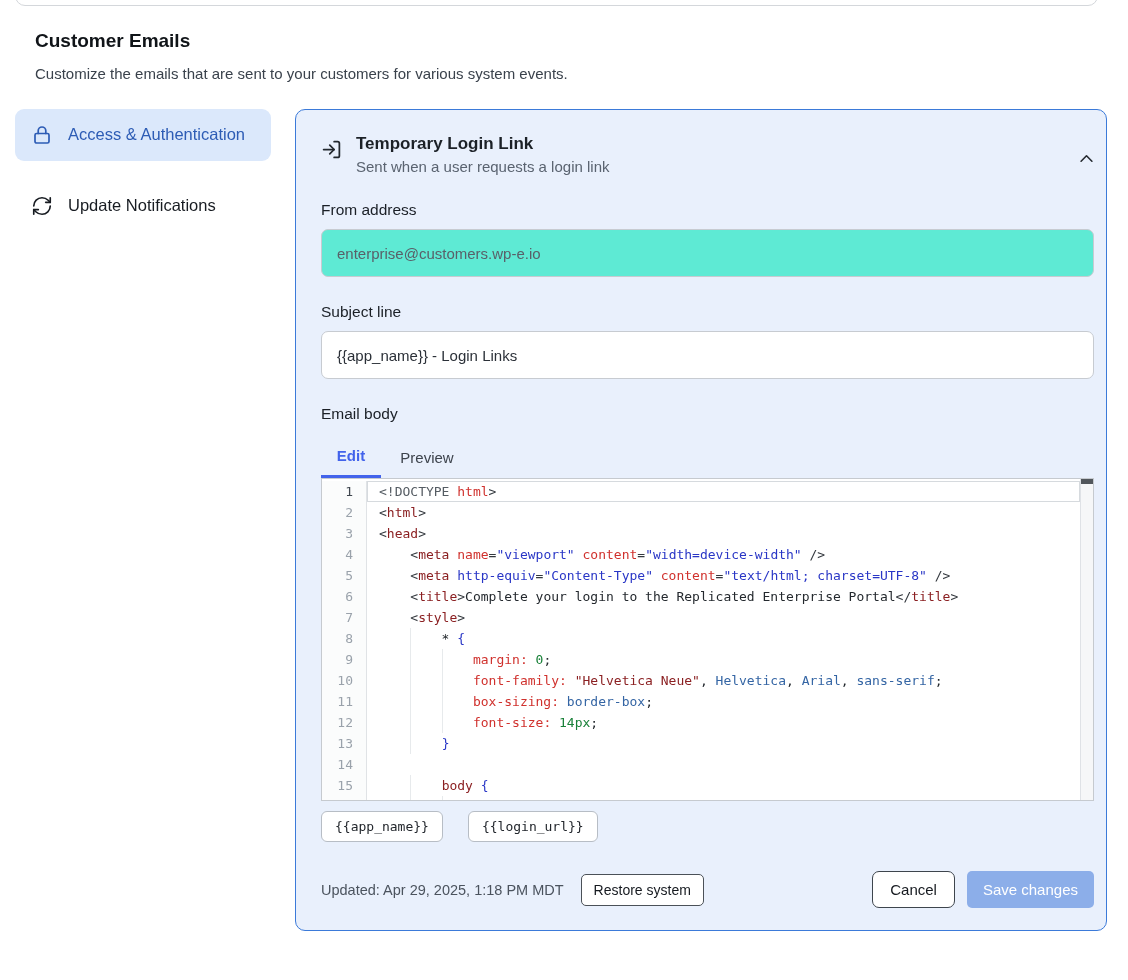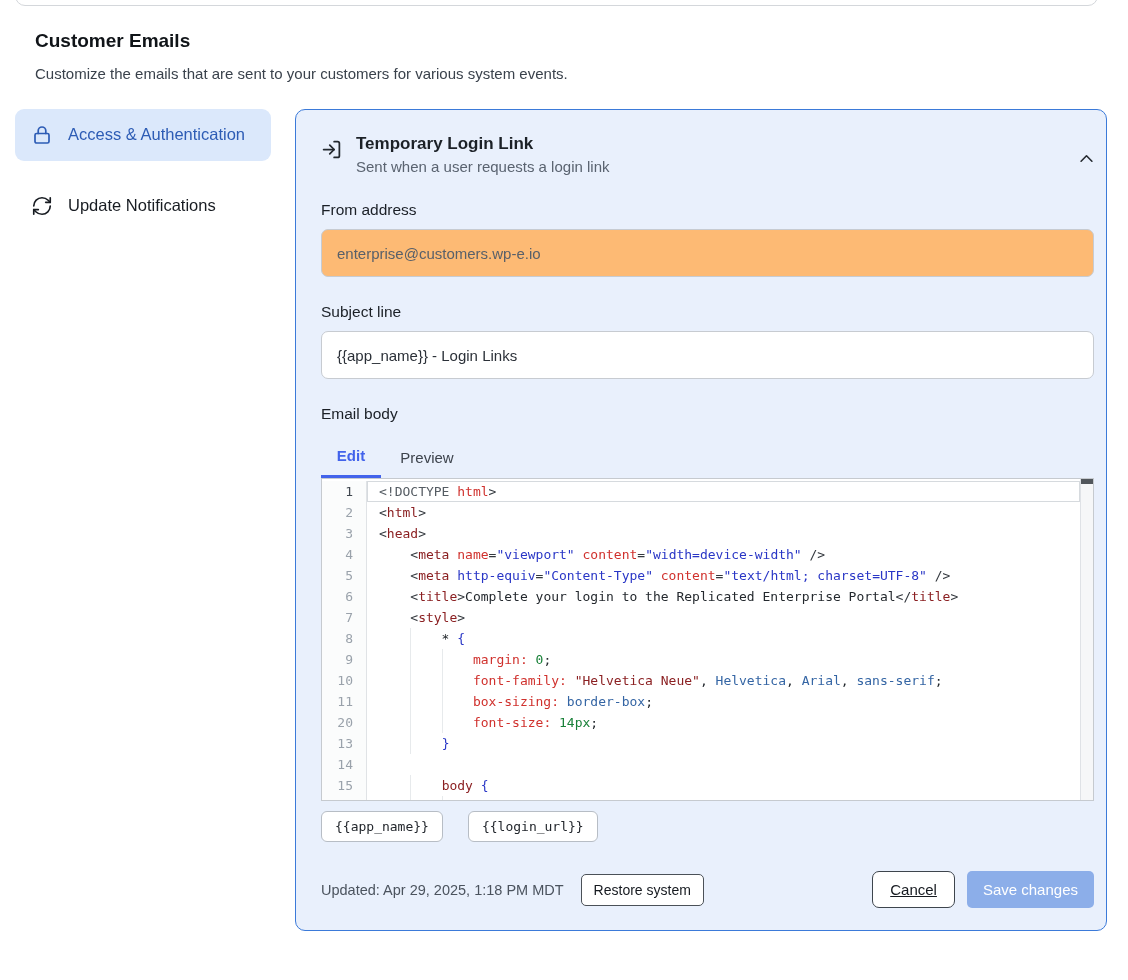--- a/index.html
+++ b/index.html
@@ -34,21 +34,21 @@
   .panel-header { display:flex; gap:14px; }
   .ph-icon { margin-top:5px; color:#23282e; display:flex; }
   .ph-text { flex:1; }
   .ph-title { font-size:17px; font-weight:700; color:#1c2127; }
   .ph-subtitle { margin-top:4px; font-size:15px; color:#5a6370; }
   .collapse-btn { background:none; border:none; cursor:pointer; margin-top:8px; color:#262b31; }
 
   .field-label { margin-top:26px; font-size:15.5px; font-weight:500; color:#1a1f26; }
   .text-input { margin-top:10px; width:100%; height:48px; border:1px solid #c7cbd1;
     border-radius:7px; padding:0 15px; font-size:15px; font-family:inherit; display:block; }
-  .input-disabled { background:#fdba74; color:#596069; }
+  .input-disabled { background:#5eead4; color:#596069; }
   .input-disabled:disabled { opacity:1; -webkit-text-fill-color:#596069; }
   .input-normal { background:#fff; color:#2b3038; }
 
   .tabs { display:flex; margin-top:14px; }
   .tab { width:60px; padding:10px 0 11px; text-align:center; font-size:15px;
     color:#3d434c; font-weight:500; cursor:pointer; background:none; border:none;
     font-family:inherit; }
   .tab.preview { width:92px; }
   .tab.active { color:var(--colors-tab_active,#4263eb); font-weight:700;
     border-bottom:3px solid var(--colors-tab_active,#4263eb); }
@@ -89,21 +89,21 @@
     cursor:pointer; }
 
   .panel-footer { margin-top:29px; display:flex; align-items:center; }
   .updated { font-size:14.5px; color:#4b535e; }
   .btn-restore { margin-left:17px; font-size:14px; padding:7px 12px; background:#fff;
     border:1px solid #4b5158; border-radius:5px; color:#15191f; cursor:pointer;
     font-family:inherit; }
   .f-spacer { flex:1; }
   .btn-cancel { font-size:15px; padding:9px 17px; background:#fff;
     border:1px solid #3e454d; border-radius:7px; color:#15191f; cursor:pointer;
-    font-family:inherit;text-decoration:underline; }
+    font-family:inherit; }
   .btn-save { margin-left:12px; font-size:15px; padding:10px 16px;
     background:var(--colors-save_button_bg,#8caee9); border:none; border-radius:5px;
     color:#fff; font-family:inherit; cursor:default; }
   svg { display:block; }
 </style>
 </head>
 <body>
 
 <div class="topcard-edge"></div>
 
@@ -213,21 +213,21 @@
           </div>
           <div class="cl">
             <span class="ln">10</span>
             <div class="ct"><span class="guide" style="left: calc(4ch + 12px);"></span><span class="guide" style="left: calc(8ch + 12px);"></span><span class="tk-txt">            </span><span class="tk-attr">font-family</span><span class="tk-attr">:</span><span class="tk-txt"> </span><span class="tk-cstr">"Helvetica Neue"</span><span class="tk-txt">, </span><span class="tk-ident">Helvetica</span><span class="tk-txt">, </span><span class="tk-ident">Arial</span><span class="tk-txt">, </span><span class="tk-ident">sans-serif</span><span class="tk-txt">;</span></div>
           </div>
           <div class="cl">
             <span class="ln">11</span>
             <div class="ct"><span class="guide" style="left: calc(4ch + 12px);"></span><span class="guide" style="left: calc(8ch + 12px);"></span><span class="tk-txt">            </span><span class="tk-attr">box-sizing</span><span class="tk-attr">:</span><span class="tk-txt"> </span><span class="tk-ident">border-box</span><span class="tk-txt">;</span></div>
           </div>
           <div class="cl">
-            <span class="ln">20</span>
+            <span class="ln">12</span>
             <div class="ct"><span class="guide" style="left: calc(4ch + 12px);"></span><span class="guide" style="left: calc(8ch + 12px);"></span><span class="tk-txt">            </span><span class="tk-attr">font-size</span><span class="tk-attr">:</span><span class="tk-txt"> </span><span class="tk-num">14px</span><span class="tk-txt">;</span></div>
           </div>
           <div class="cl">
             <span class="ln">13</span>
             <div class="ct"><span class="guide" style="left: calc(4ch + 12px);"></span><span class="tk-txt">        </span><span class="tk-brace">}</span></div>
           </div>
           <div class="cl">
             <span class="ln">14</span>
             <div class="ct"></div>
           </div>

